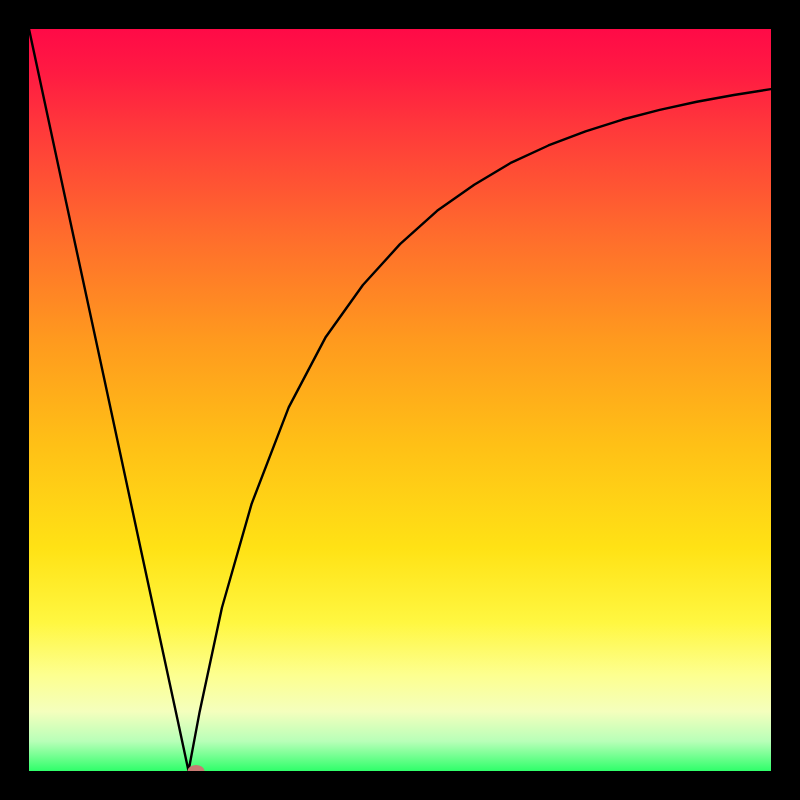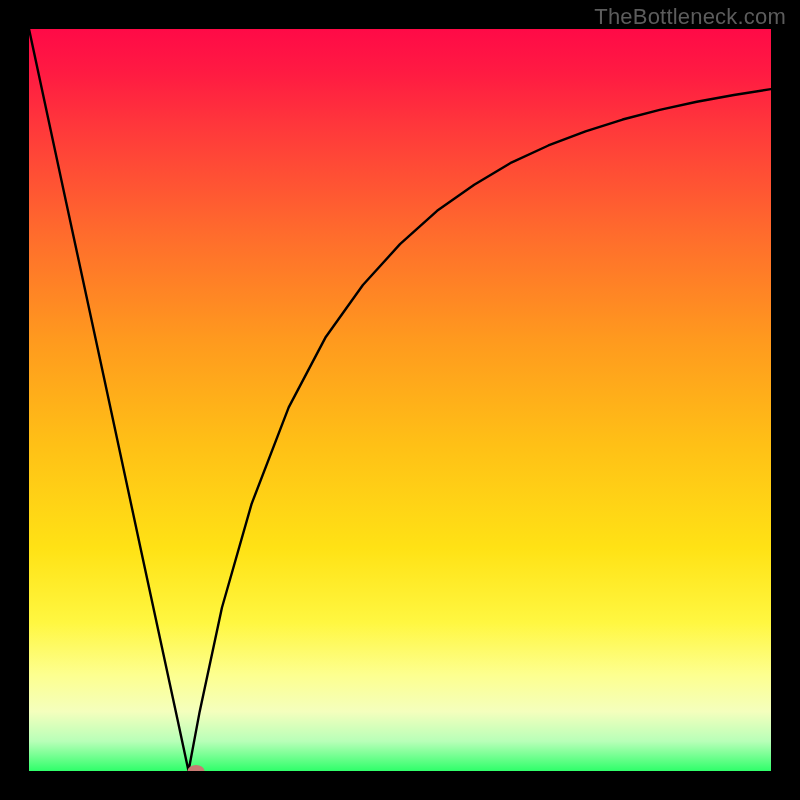--- a/index.html
+++ b/index.html
@@ -69,21 +69,20 @@
     background: #c97a73; 
     transform: translate(-50%, -50%);
     z-index: 15;
   }
 </style>
 </head>
 <body>
 
 <div class="frame">
 
-  <div class="watermark">TheBottleneck.com</div>
 
   <div class="plot">
     <div class="gradient"></div>
 
     <svg class="curve" viewBox="0 0 742 742" preserveAspectRatio="none">
       <path id="chart-path" d="M0.00 0.00 L37.10 172.89 L74.20 345.03 L111.30 517.92 L148.40 690.06 L159.53 742.00 L159.53 742.00 L170.66 682.64 L192.92 578.76 L222.60 474.88 L259.70 378.42 L296.80 307.93 L333.90 255.99 L371.00 215.18 L408.10 181.79 L445.20 155.82 L482.30 133.56 L519.40 116.49 L556.50 102.40 L593.60 90.52 L630.70 80.88 L667.80 72.72 L704.90 66.04 L742.00 60.10" fill="none" stroke="#000" stroke-width="2.4" stroke-linejoin="round" stroke-linecap="round"></path>
     </svg>
 
     <div id="marker" class="marker" style="left: 166.95px; top: 742px; background: rgb(201, 122, 115);"></div>
   </div>

